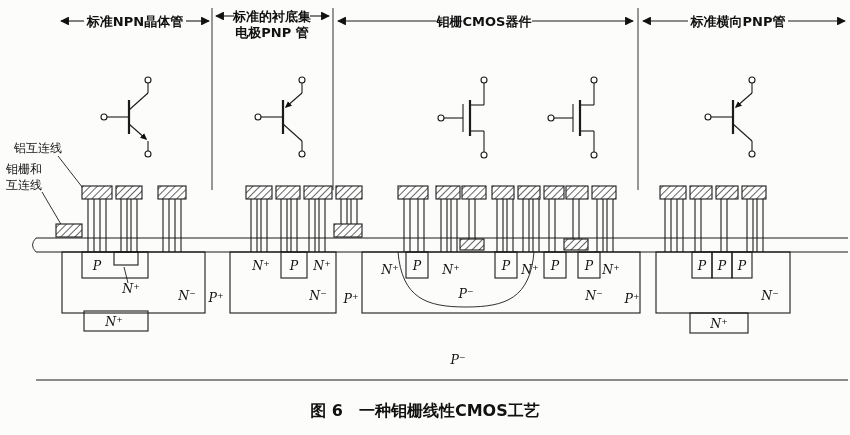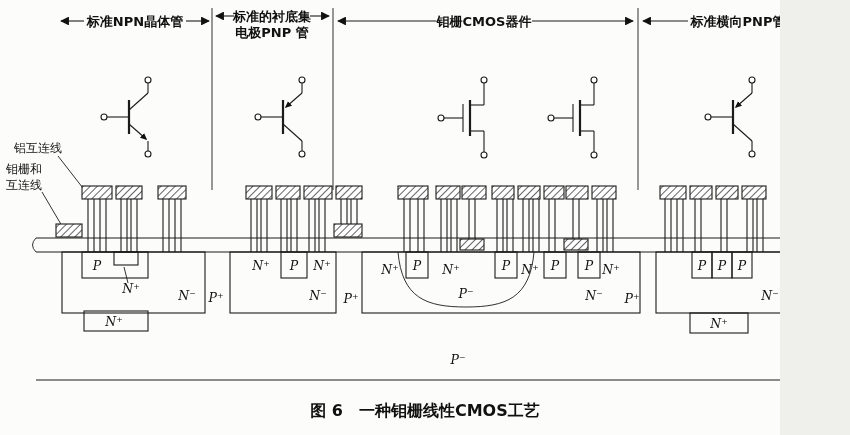--- a/index.html
+++ b/index.html
@@ -1,16 +1,16 @@
 <!DOCTYPE html>
 <html><head>
 <meta charset="utf-8">
 <style>
   html,body{margin:0;padding:0;background:#efefec;}
-  .page{width:780px;height:435px;background:#fcfcfa;position:relative;overflow:hidden;
+  .page{width:850px;height:435px;background:#fcfcfa;position:relative;overflow:hidden;
         font-family:"DejaVu Sans",sans-serif;}
   svg{display:block}
   .ln{stroke:#1b1b1b;stroke-width:1.1;fill:none}
   .lnthin{stroke:#1b1b1b;stroke-width:0.9;fill:none}
   .ln2{stroke:#1b1b1b;stroke-width:2.2;fill:none}
   .box{fill:none;stroke:#1b1b1b;stroke-width:1.1}
   .cap{fill:url(#hatch);stroke:#1b1b1b;stroke-width:1.1}
   .node{fill:#fff;stroke:#1b1b1b;stroke-width:1.1}
   .cjk{font-family:"DejaVu Sans",sans-serif;font-weight:bold;font-size:13px;fill:#111}
   .cjk-sm{font-family:"DejaVu Sans",sans-serif;font-weight:normal;font-size:12px;fill:#111}

